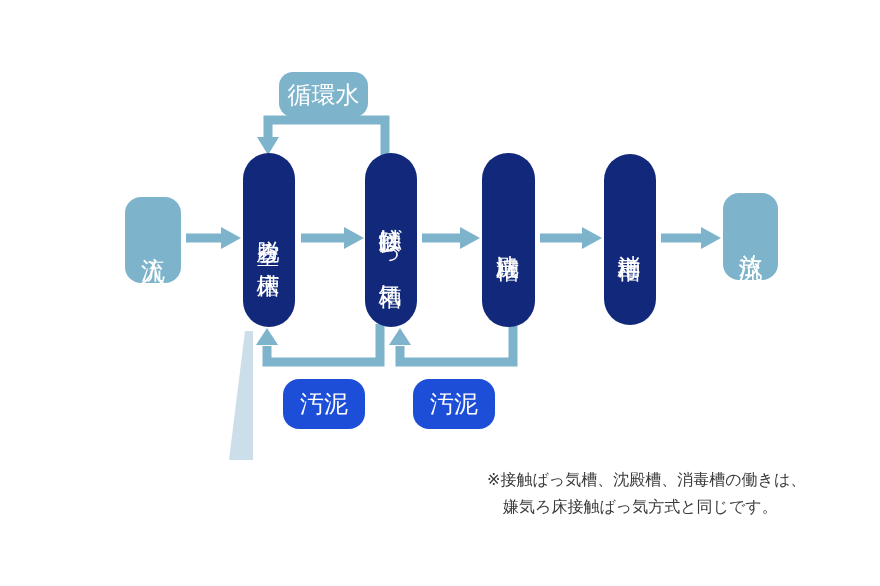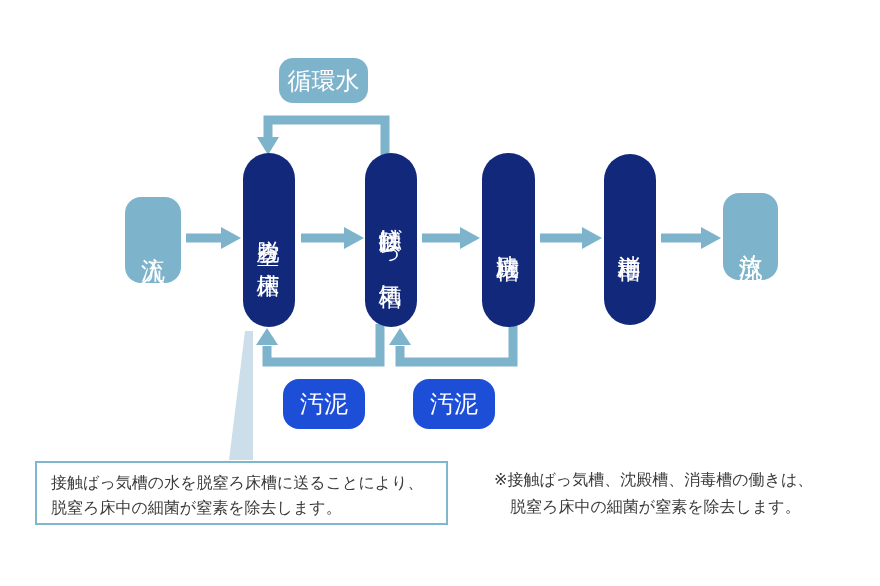--- a/index.html
+++ b/index.html
@@ -41,21 +41,21 @@
   }
   .vtext {
     writing-mode: vertical-rl;
     text-orientation: upright;
     letter-spacing: 2px;
   }
   .lightblue { background: #7eb4cb; }
   .navy      { background: #12297b; }
   .brown     { background: #1d4ed8; }
 
-  .n-circulation { left: 279px; top: 58px;  width: 89px; height: 45px; border-radius: 14px; font-size: 24px; }
+  .n-circulation { left: 279px; top: 72px;  width: 89px; height: 45px; border-radius: 14px; font-size: 24px; }
   .n-inflow      { left: 125px; top: 197px; width: 56px; height: 86px; border-radius: 16px; font-size: 24px; }
   .n-outflow     { left: 723px; top: 193px; width: 55px; height: 87px; border-radius: 16px; font-size: 24px; }
   .n-tank1 { left: 243px; top: 153px; width: 52px; height: 174px; border-radius: 26px; font-size: 23px; letter-spacing: 2px; }
   .n-tank2 { left: 365px; top: 153px; width: 52px; height: 174px; border-radius: 26px; font-size: 23px; letter-spacing: 1px; }
   .n-tank3 { left: 482px; top: 153px; width: 53px; height: 174px; border-radius: 26px; font-size: 23px; letter-spacing: 2px; }
   .n-tank4 { left: 604px; top: 154px; width: 52px; height: 171px; border-radius: 26px; font-size: 23px; letter-spacing: 2px; }
   .n-sludge1 { left: 283px; top: 379px; width: 82px; height: 50px; border-radius: 16px; font-size: 24px; }
   .n-sludge2 { left: 413px; top: 379px; width: 82px; height: 50px; border-radius: 16px; font-size: 24px; }
 
   .callout {
@@ -74,21 +74,20 @@
     line-height: 25px;
   }
   .note {
     position: absolute;
     z-index: 2;
     left: 487px;
     top: 466px;
     color: #3a3a3a;
     font-size: 16px;
     line-height: 27px;
-    margin-left: 7px;
   }
   .note .indent { padding-left: 16px; }
 </style>
 </head>
 <body>
 
 <div class="canvas">
 
   <svg class="lines" width="880" height="586" viewBox="0 0 880 586">
 
@@ -130,23 +129,19 @@
   <div class="node navy vtext n-tank3">沈殿槽</div>
 
   <div class="node navy vtext n-tank4">消毒槽</div>
 
   <div class="node lightblue vtext n-outflow">放流</div>
 
   <div class="node brown n-sludge1">汚泥</div>
 
   <div class="node brown n-sludge2">汚泥</div>
 
-  <div class="callout">
-    <div>接触ばっ気槽の水を脱窒ろ床槽に送ることにより、</div>
-    <div>脱窒ろ床中の細菌が窒素を除去します。</div>
-  </div>
 
   <div class="note">
     <div>※接触ばっ気槽、沈殿槽、消毒槽の働きは、</div>
-    <div class="indent">脱窒ろ床中の細菌が窒素を除去します。</div>
+    <div class="indent">嫌気ろ床接触ばっ気方式と同じです。</div>
   </div>
 
 </div>
 
 </body></html>

